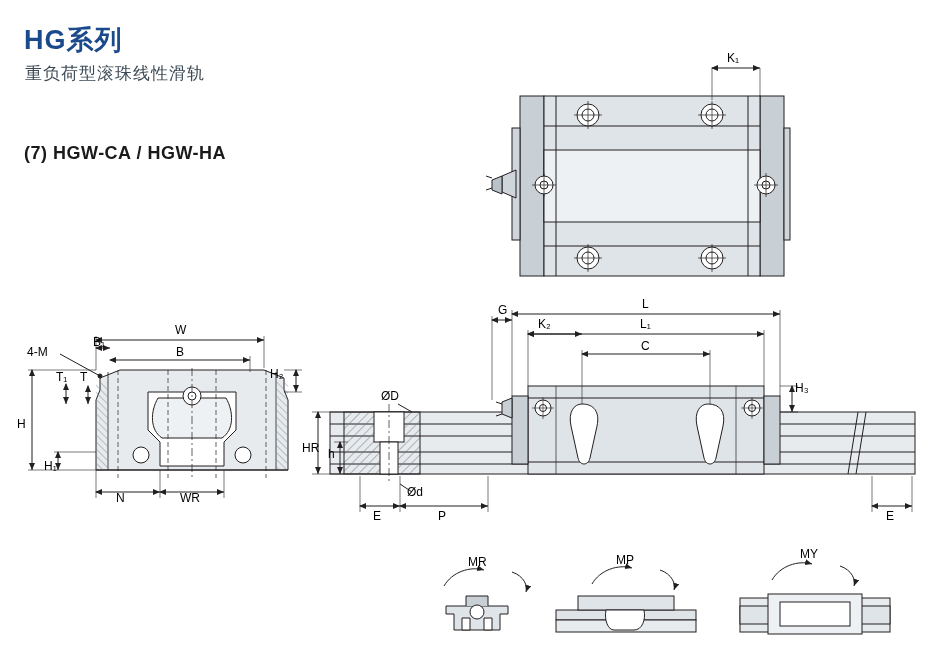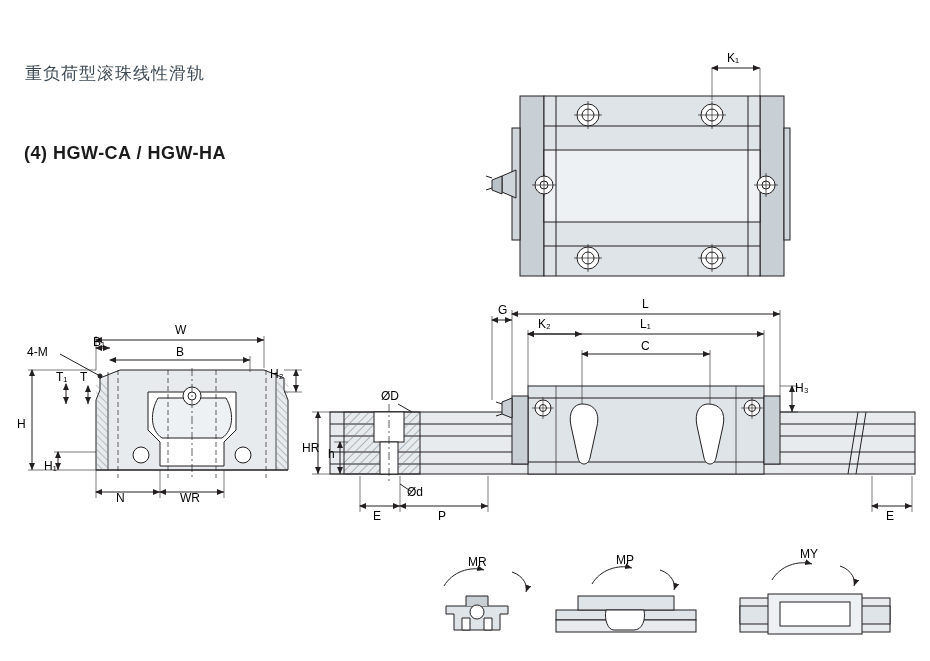--- a/index.html
+++ b/index.html
@@ -25,22 +25,23 @@
   }
   svg{position:absolute;left:0;top:0;}
   text{font-family:"Liberation Sans", sans-serif;fill:#000;}
   .lbl{font-size:12px;}
 </style>
 </head>
 <body>
 
 <div class="page">
 
+  <div class="ttl">HG系列</div>
   <div class="sub">重负荷型滚珠线性滑轨</div>
-  <div class="sect">(4) HGW-CA / HGW-HA</div>
+  <div class="sect">(7) HGW-CA / HGW-HA</div>
 
   <svg width="930" height="661" viewBox="0 0 930 661">
     <defs>
       <pattern id="hatchA" width="6" height="6" patternUnits="userSpaceOnUse" patternTransform="rotate(45)">
         <line x1="0" y1="0" x2="0" y2="6" stroke="#6f7a82" stroke-width="1"></line>
       </pattern>
       <pattern id="hatchB" width="5" height="5" patternUnits="userSpaceOnUse" patternTransform="rotate(-45)">
         <line x1="0" y1="0" x2="0" y2="5" stroke="#7d878f" stroke-width="0.9"></line>
       </pattern>
       <marker id="arrS" markerWidth="8" markerHeight="8" refX="7" refY="3" orient="auto">

